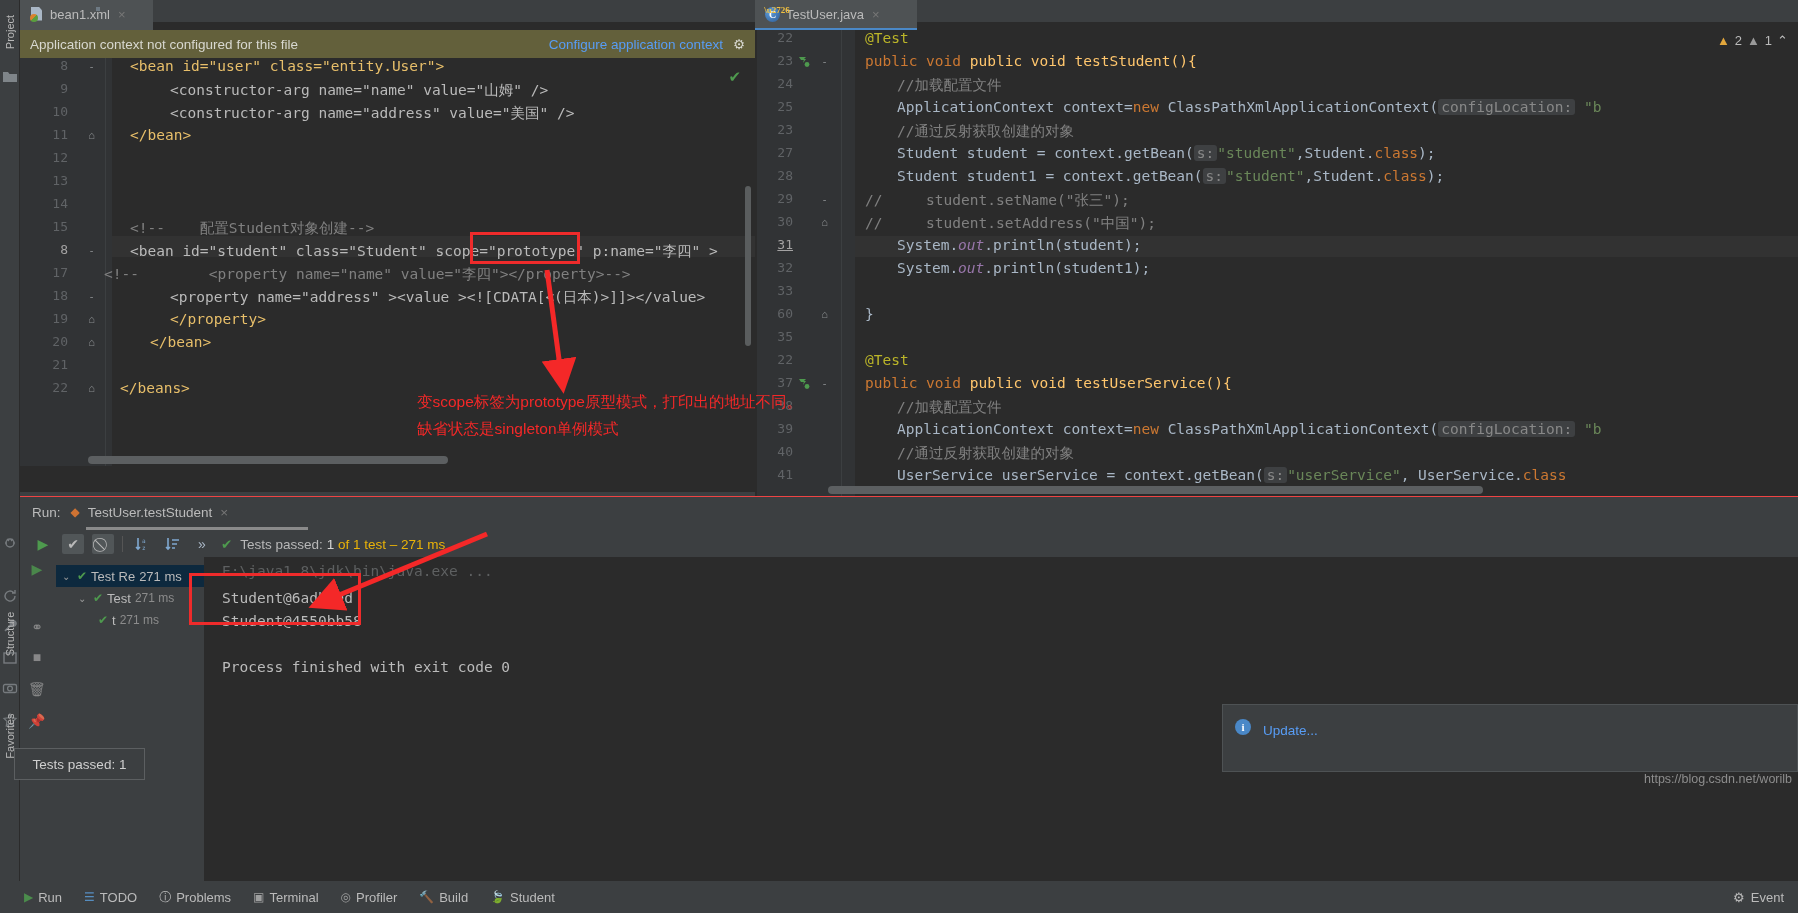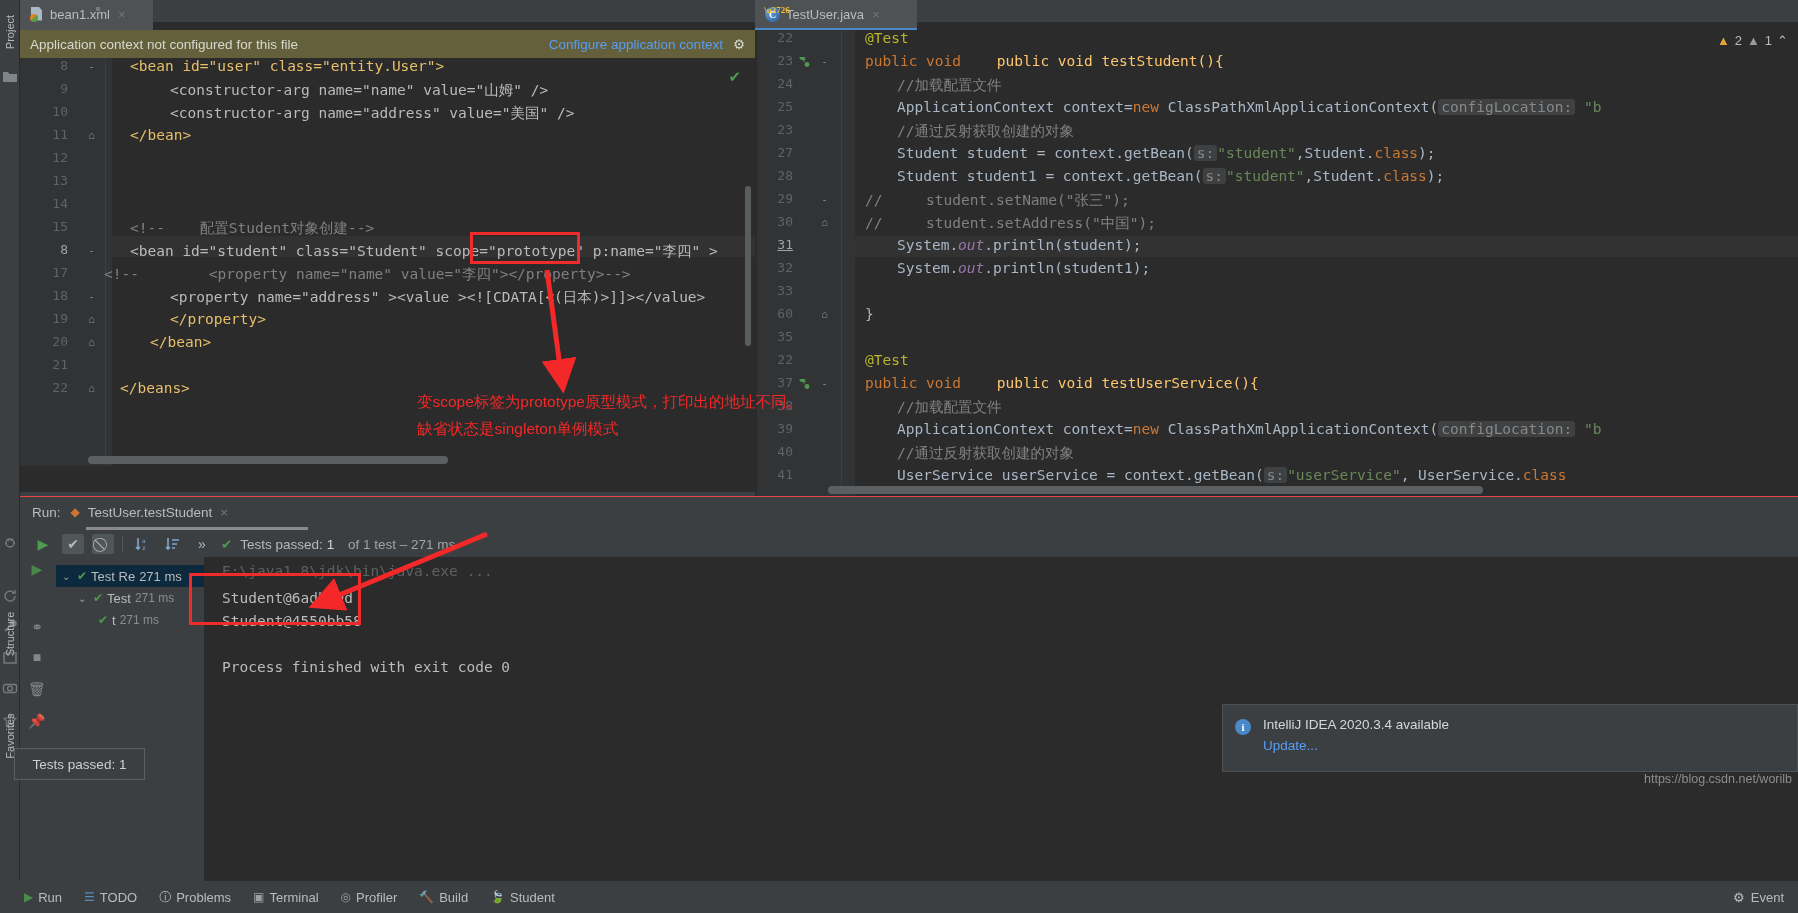--- a/index.html
+++ b/index.html
@@ -122,21 +122,21 @@
   .codeR{ position:absolute; left:98px; top:0; right:0; height:100%; }
   .lnumR{ position:absolute; width:30px; text-align:right; left:6px;
      font-family:"DejaVu Sans Mono", monospace; font-size:13px; color:#606366; }
   .lnumR.cur{ color:#a4a3a3; }
   .runico{ position:absolute; left:40px; width:13px; height:13px; }
   .foldR{ position:absolute; left:62px; width:11px; height:11px; color:#888b8d;
      font-size:11px; line-height:11px; text-align:center; }
   .vlineR{ position:absolute; left:84px; top:0; width:1px; height:100%; background:#3c3f41; }
 
   .k{color:#cc7832;} .an{color:#bbb529;}
-  .mth{color:#ffc66d;margin-left:27px;} .str{color:#6a8759;}
+  .mth{color:#ffc66d;} .str{color:#6a8759;}
   .cmt{color:#808080;} .fld{color:#9876aa; font-style:italic;}
   .hint{background:#3e4042; color:#888; border-radius:3px; padding:0 3px; font-style:normal;}
 
   .warnbox{ position:absolute; right:10px; top:33px; display:flex; align-items:center;
             gap:5px; font-size:13px; color:#bbbbbb; }
   .wtri{ color:#e2a63c; font-size:13px; }
   .wtri.grey{ color:#9a9a9a; }
   .caret{ color:#bbbbbb; font-size:13px; }
 
   .hscrollR{ position:absolute; left:828px; top:486px; width:655px; height:8px;
@@ -163,21 +163,21 @@
     position:absolute; left:0; top:34px; width:100%; height:26px;
     display:flex; align-items:center; gap:8px; padding-left:12px;
     font-size:13.5px;
   }
   .tbtn{ width:22px; height:20px; display:flex; align-items:center;
          justify-content:center; color:#b9b9b9; font-size:14px; }
   .tbtn.on{ background:#515658; border-radius:2px; }
   .tsep{ width:1px; height:16px; background:#555; }
   .passtext{ color:#b8b8b8; }
   .passtext b{ color:#d6d6d6; font-weight:normal; }
-  .passtext .dim{ color:#a3a3a3;margin-left:10px; }
+  .passtext .dim{ color:#eab308; }
   .okcheck{ color:#4e9a4e; }
 
   
   .runleftbar{ position:absolute; left:0; top:60px; width:36px; height:325px;
                background:#3c3f41; }
   .rlico{ position:absolute; left:8px; width:18px; height:18px; opacity:.8;
           color:#9a9a9a; font-size:14px; text-align:center; }
 
   
   .tree{ position:absolute; left:36px; top:60px; width:148px; height:325px;
@@ -522,21 +522,20 @@
     <path d="M487 534 L327 600" stroke="#f42828" stroke-width="5" fill="none" marker-end="url(#ah)"></path>
   </svg>
 
   <div class="redtext" style="left:374px; top:390px;">变scope标签为prototype原型模式，打印出的地址不同。</div>
   <div class="redtext" style="left:374px; top:417px;">缺省状态是singleton单例模式</div>
 
   <div class="tpass">Tests passed: 1</div>
 
   <div class="balloon">
     <span class="bico">i</span>
-    <div class="btitle">IntelliJ IDEA 2020.3.4 available</div>
     <div class="blink">Update...</div>
   </div>
 
   <div class="watermark">https://blog.csdn.net/worilb</div>
 
   <div class="statusbar">
     <span class="sbitem">
       <span class="si" style="color:#4e9a4e;">▶</span>
       <span>Run</span>
     </span>

